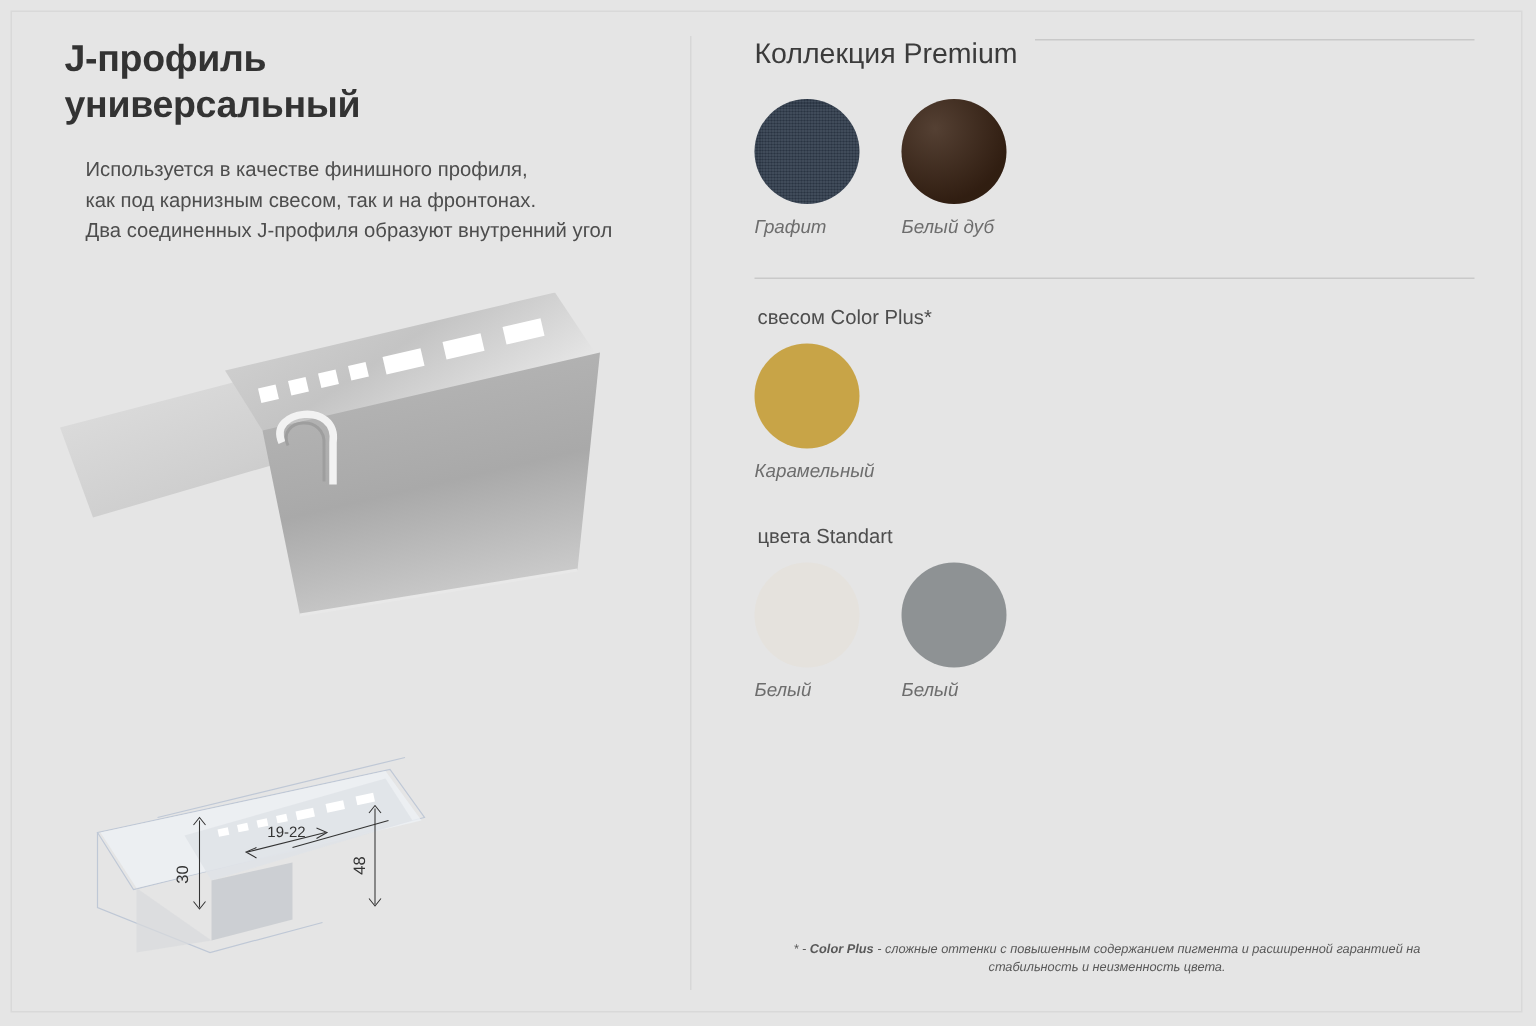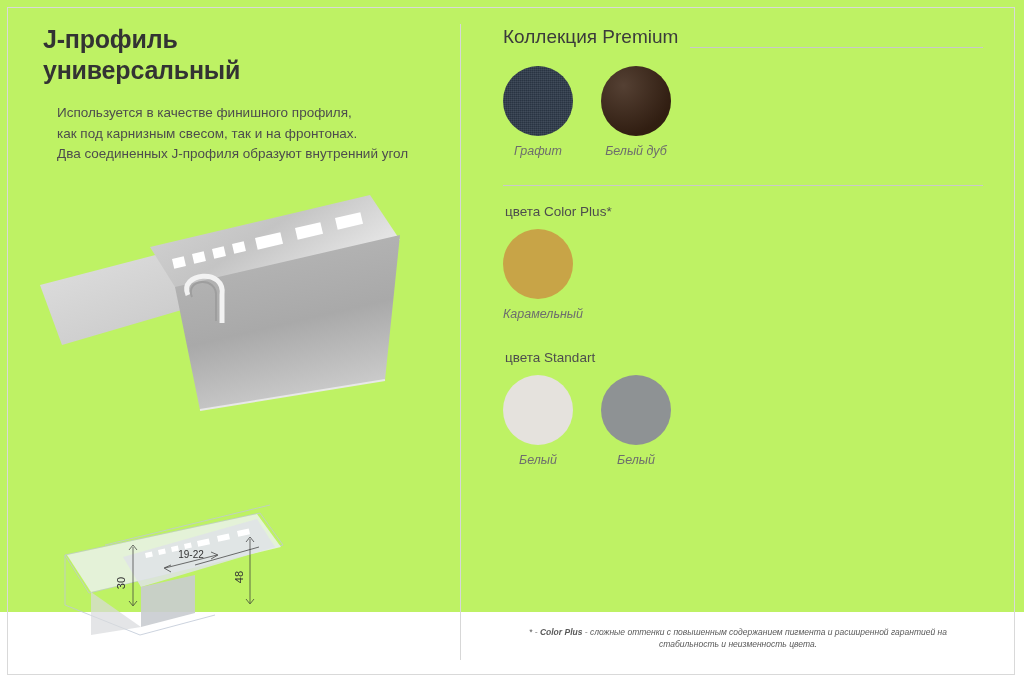--- a/index.html
+++ b/index.html
@@ -12,22 +12,22 @@
     height: 684px;
     font-family: "Liberation Sans", sans-serif;
     color: #4a4a4a;
     overflow: hidden;
     position: relative;
   }
   .page {
     position: absolute;
     left: 0; top: 0;
     width: 1024px;
-    height: 612px;
-    background: #bef264;
+    height: 684px;
+    background: #e5e5e5;
   }
   
   .frame {
     position: absolute;
     left: 7px; top: 7px;
     width: 1008px; height: 668px;
     border: 1px solid #d9d9d9;
     box-sizing: border-box;
   }
   .divider-v {
@@ -82,21 +82,21 @@
 
   
   .right {
     position: absolute;
     left: 503px;
     top: 26px;
     width: 480px;
   }
   .section-head {
     display: flex;
-    align-items: flex-end;
+    align-items: flex-start;
     gap: 12px;
     margin-bottom: 18px;
   }
   .section-head h2 {
     font-size: 19px;
     font-weight: normal;
     color: #3b3b3b;
     margin: 0;
     white-space: nowrap;
   }
@@ -110,21 +110,21 @@
     color: #4d4d4d;
     margin: 0 0 10px 2px;
   }
   .swatch-row {
     display: flex;
     gap: 28px;
     margin-bottom: 14px;
   }
   .swatch {
     width: 70px;
-    text-align: center;
+    text-align: left;
   }
   .swatch .chip {
     width: 70px;
     height: 70px;
     border-radius: 50%;
     margin: 0 auto 8px auto;
     position: relative;
     overflow: hidden;
   }
   .swatch .chip.grafit::after {
@@ -279,21 +279,21 @@
           <div class="name">Белый дуб</div>
         </div>
       </div>
     </div>
 
     <div class="section-classic">
       <div class="section-head">
         <div class="rule"></div>
       </div>
 
-      <div class="sub-label">цвета Color Plus*</div>
+      <div class="sub-label">свесом Color Plus*</div>
       <div class="swatch-row">
         <div class="swatch">
           <div class="chip" style="background:#c8a447"></div>
           <div class="name">Карамельный</div>
         </div>
       </div>
 
       <div class="block-gap"></div>
 
       <div class="sub-label">цвета Standart</div>

